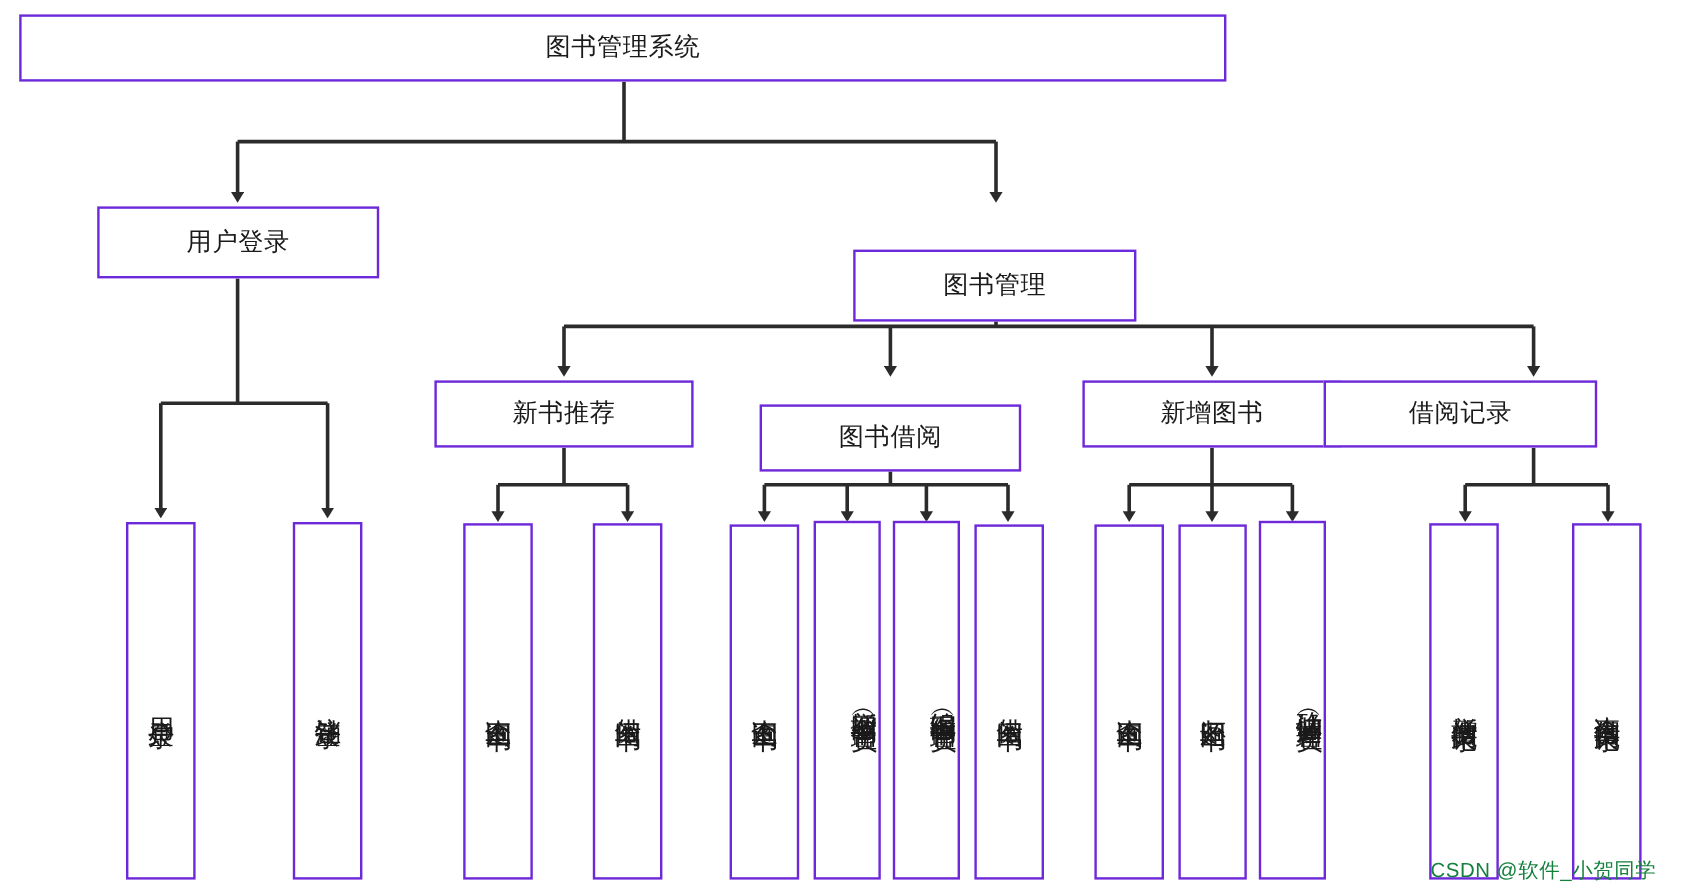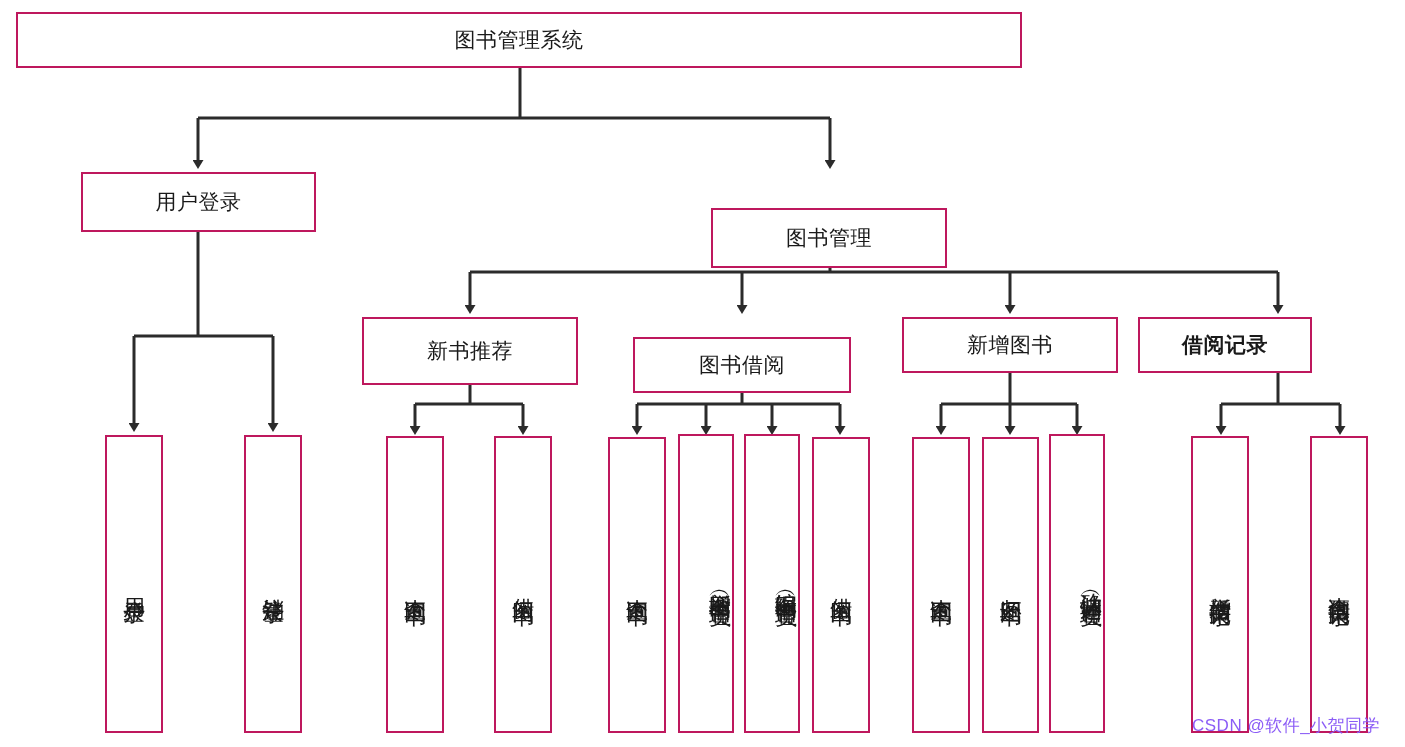--- a/index.html
+++ b/index.html
@@ -22,21 +22,21 @@
     position: absolute;
     left: 0;
     top: 0;
     width: 1405px;
     height: 747px;
     pointer-events: none;
   }
   .node {
     position: absolute;
     box-sizing: border-box;
-    border: 2px solid #be185d;
+    border: 2px solid #6d28d9;
     background: #ffffff;
     display: flex;
     align-items: center;
     justify-content: center;
     color: #1a1a1a;
   }
   .node-h {
     font-size: 21px;
     line-height: 1.25;
     letter-spacing: 0.5px;
@@ -53,21 +53,21 @@
     letter-spacing: 2px;
     text-align: center;
     padding: 4px 0;
   }
   .node-v.top-aligned {
     align-items: flex-start;
   }
   .watermark {
     position: absolute;
     font-size: 17px;
-    color: #8b5cf6;
+    color: #15803d;
     white-space: nowrap;
     letter-spacing: 0.5px;
   }
 </style>
 </head>
 <body>
 
 <div id="diagram-root">
 
   <svg id="connector-layer" viewBox="0 0 1405 747" width="1405" height="747">
@@ -124,30 +124,30 @@
     <span>图书管理系统</span>
   </div>
 
   <div class="node node-h" style="left:81px; top:172px; width:235px; height:60px;">
     <span>用户登录</span>
   </div>
   <div class="node node-h" style="left:711px; top:172px; width:236px; height:60px;margin-top:36px;">
     <span>图书管理</span>
   </div>
 
-  <div class="node node-h" style="left:362px; top:317px; width:216px; height:68px;">
+  <div class="node node-h" style="left:362px; top:317px; width:216px; height:56px;">
     <span>新书推荐</span>
   </div>
   <div class="node node-h" style="left:633px; top:317px; width:218px; height:56px;margin-top:20px;">
     <span>图书借阅</span>
   </div>
   <div class="node node-h" style="left:902px; top:317px; width:216px; height:56px;">
     <span>新增图书</span>
   </div>
-  <div class="node node-h" style="left:1138px; top:317px; width:174px; height:56px;font-weight:bold;">
+  <div class="node node-h" style="left:1103px; top:317px; width:228px; height:56px;">
     <span>借阅记录</span>
   </div>
 
   <div class="node node-v" style="left:105px; top:435px; width:58px; height:298px;">
     <span>用户登录</span>
   </div>
   <div class="node node-v" style="left:244px; top:435px; width:58px; height:298px;">
     <span>注销登录</span>
   </div>
 

